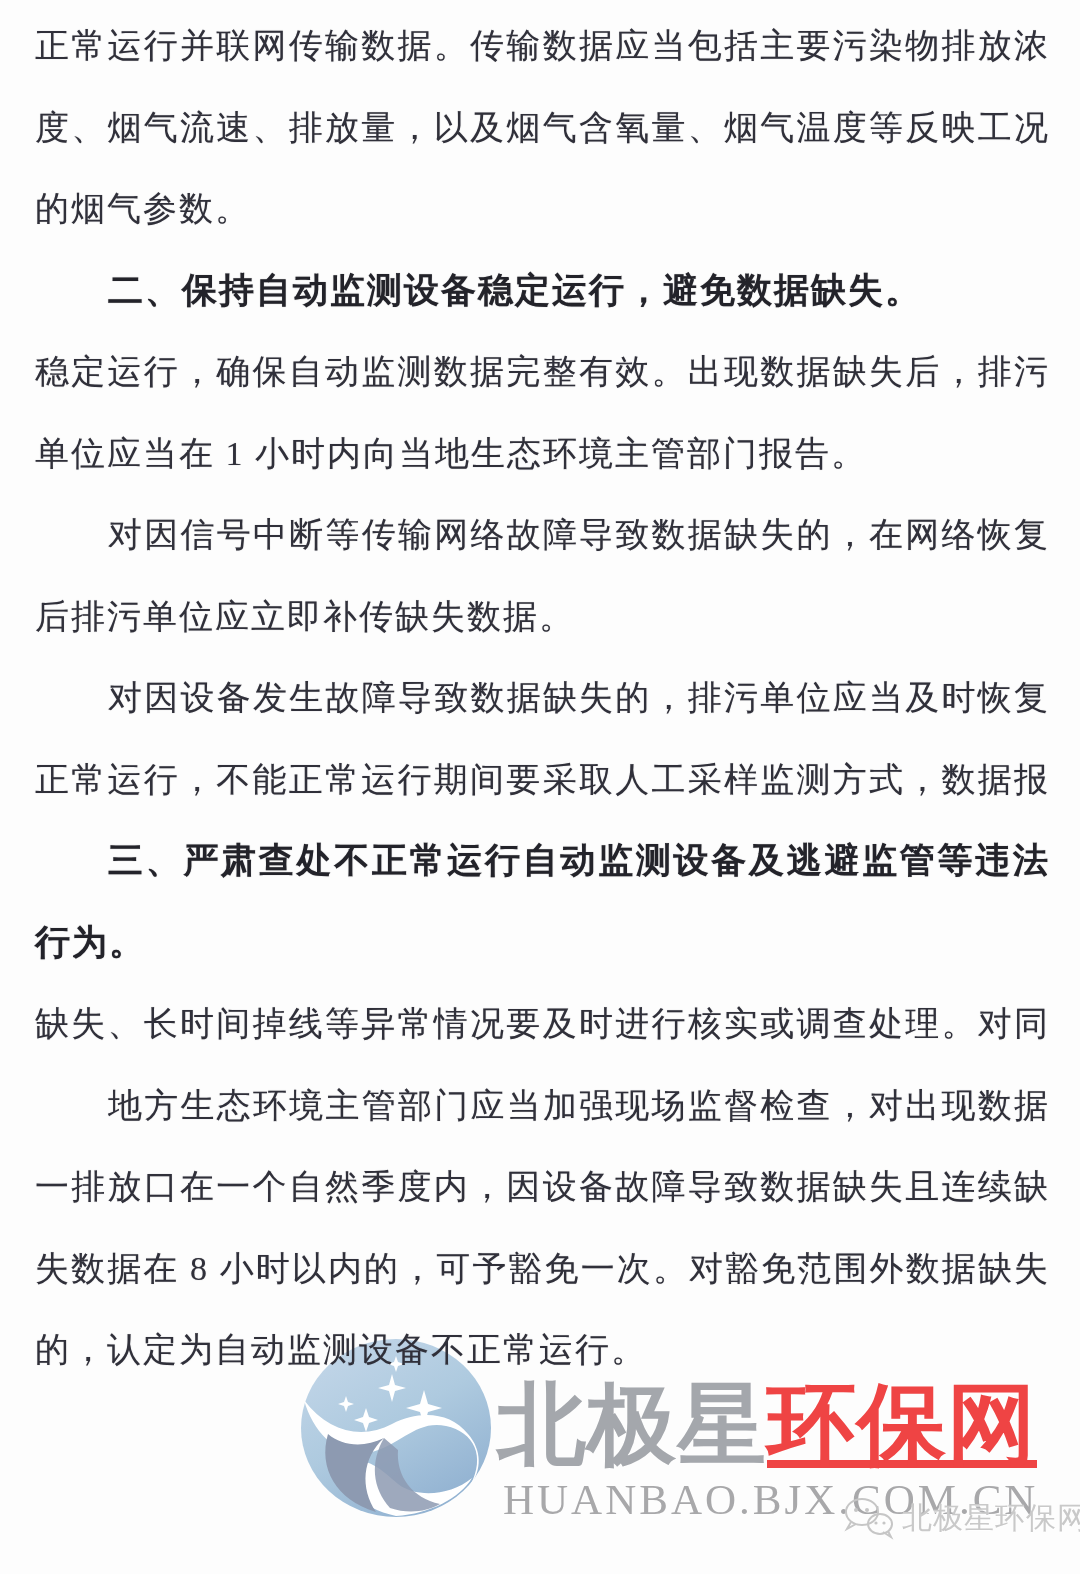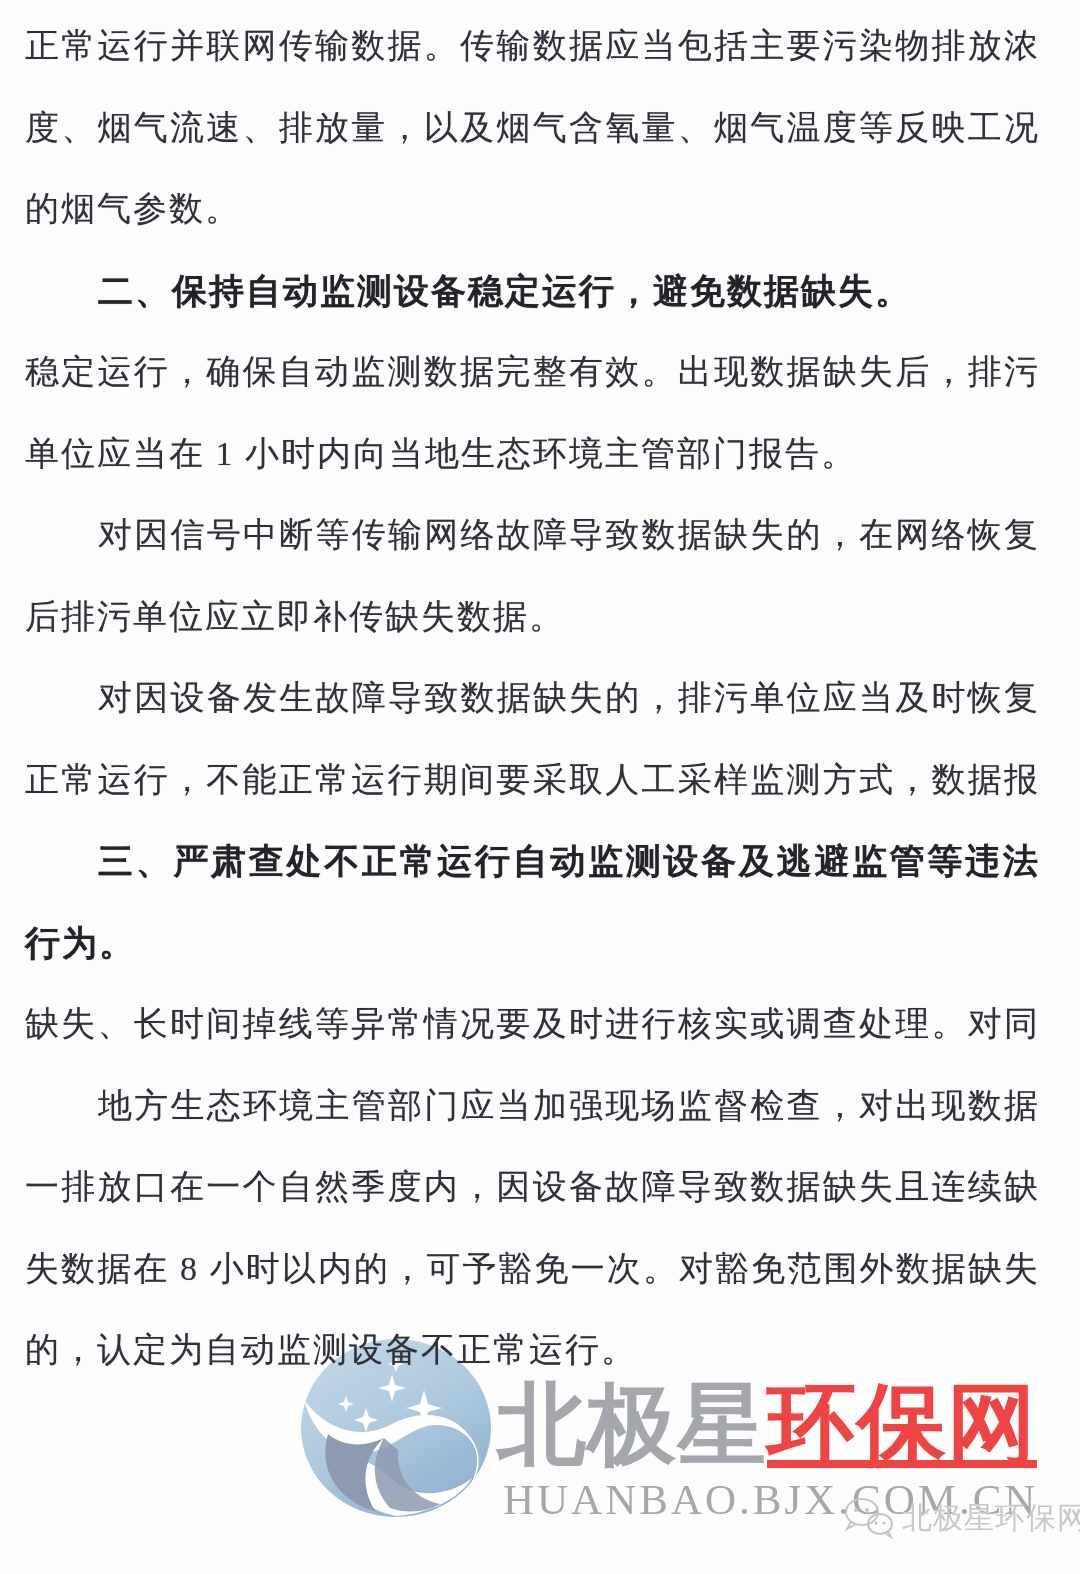--- a/index.html
+++ b/index.html
@@ -8,41 +8,41 @@
     position:relative;
     width:1080px; height:1574px;
     margin:0 auto;
     background:#fdfdfd;
     overflow:hidden;
     font-family:"Liberation Serif","DejaVu Serif",serif;
   }
   
   .text-layer {
     position:absolute;
-    left:25px; top:5px;
+    left:35px; top:5px;
     width:1015px;
     z-index:2;
   }
   .line {
     height:81.5px;
     line-height:81.5px;
     font-size:34px;
     letter-spacing:2px;
     color:#30303a;
     white-space:nowrap;
     text-shadow:0 0 1px rgba(48,48,58,0.35);
   }
   .line.justify {
     white-space:normal;
     text-align:justify;
     text-align-last:justify;
   }
   .line.indent { text-indent:73px; }
   .line.heading {
-    font-family:Liberation Sans, sans-serif;
+    font-family:Liberation Serif, serif;
     font-weight:700;
     font-size:35px;
     color:#23232a;
     text-shadow:0 0 1px rgba(35,35,42,0.45);
   }
   
   .wm-logo {
     position:absolute; left:300px; top:1338px;
     width:192px; height:180px;
     z-index:1;

